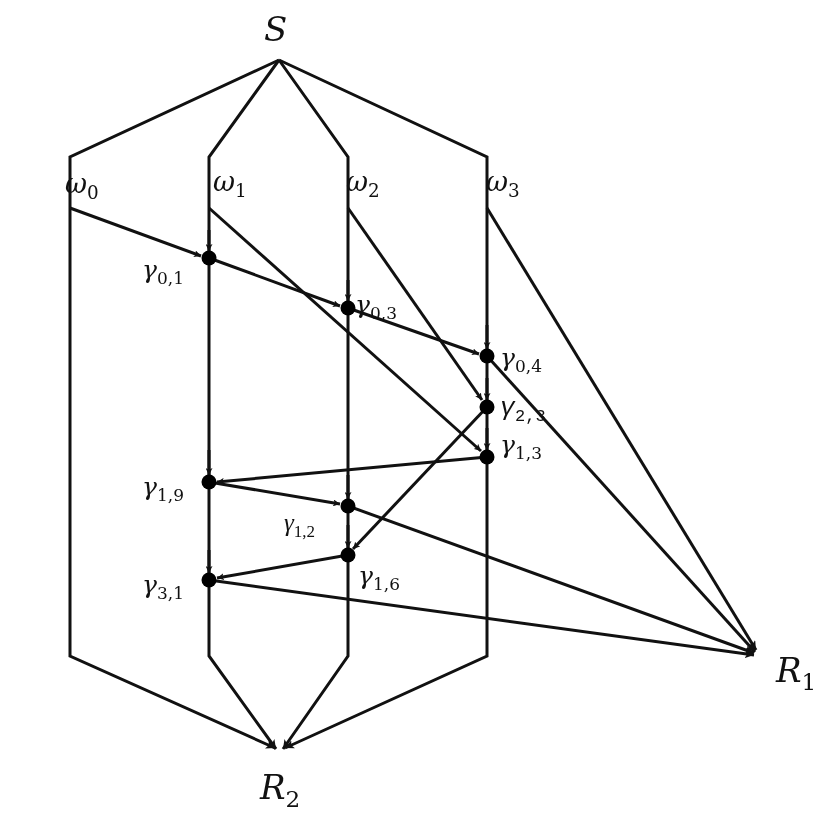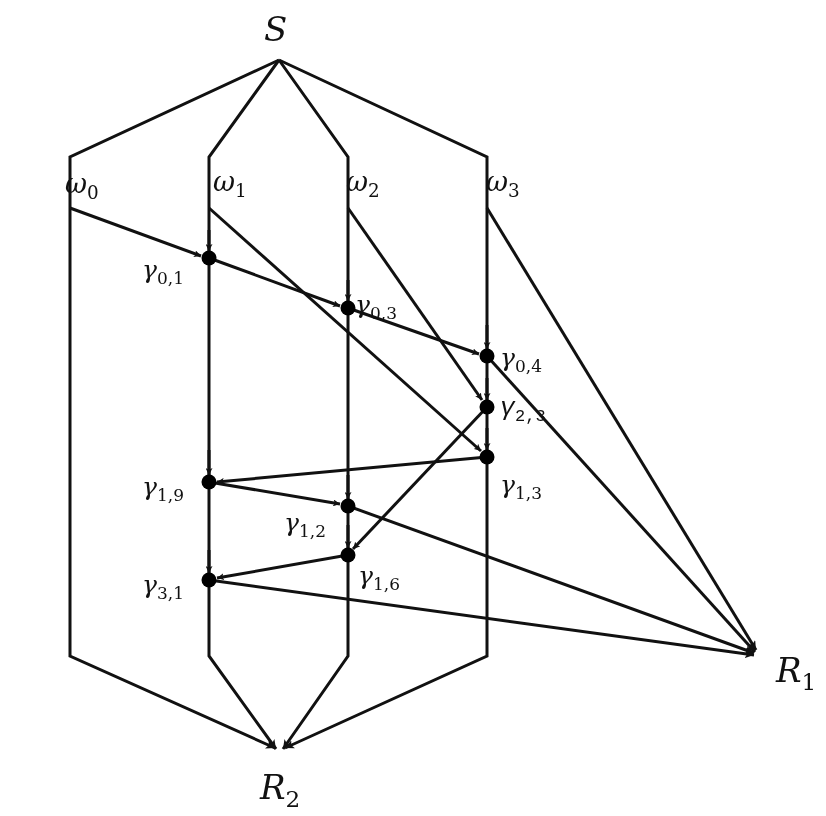--- a/index.html
+++ b/index.html
@@ -101,27 +101,27 @@
 </div>
 <div class="lbl sml" style="left:355px; top:292px;">
   <span>γ</span><sub>0,3</sub>
 </div>
 <div class="lbl sml" style="left:500px; top:345px;">
   <span>γ</span><sub>0,4</sub>
 </div>
 <div class="lbl sml" style="left:500px; top:396px;font-family:Liberation Mono, monospace;">
   <span>γ</span><sub>2,3</sub>
 </div>
-<div class="lbl sml" style="left:500px; top:472px;">
+<div class="lbl sml" style="left:500px; top:432px;">
   <span>γ</span><sub>1,3</sub>
 </div>
 <div class="lbl sml" style="left:142px; top:474px;">
   <span>γ</span><sub>1,9</sub>
 </div>
-<div class="lbl sml" style="left:284px; top:510px;">
+<div class="lbl sml" style="left:284px; top:510px;font-family:Liberation Serif, serif;">
   <span>γ</span><sub>1,2</sub>
 </div>
 <div class="lbl sml" style="left:358px; top:563px;">
   <span>γ</span><sub>1,6</sub>
 </div>
 <div class="lbl sml" style="left:142px; top:572px;">
   <span>γ</span><sub>3,1</sub>
 </div>
 
 </body></html>

